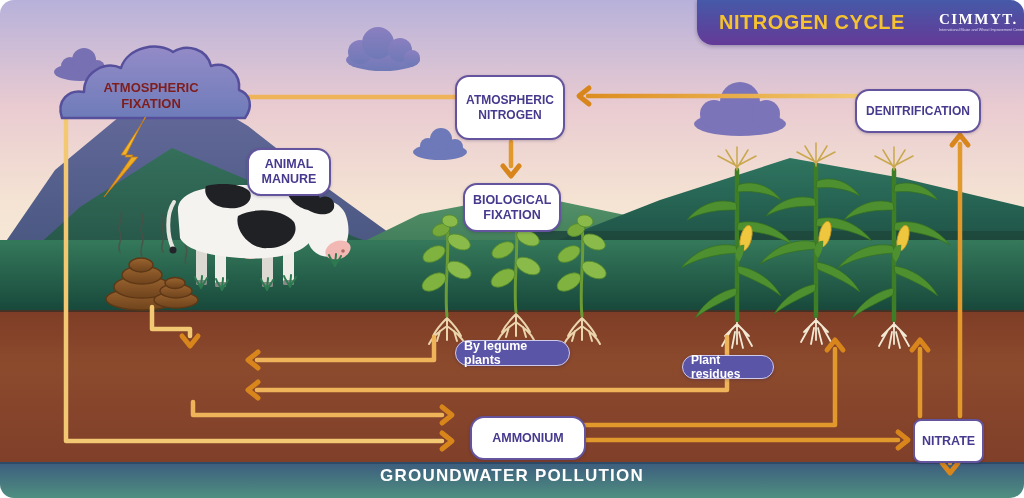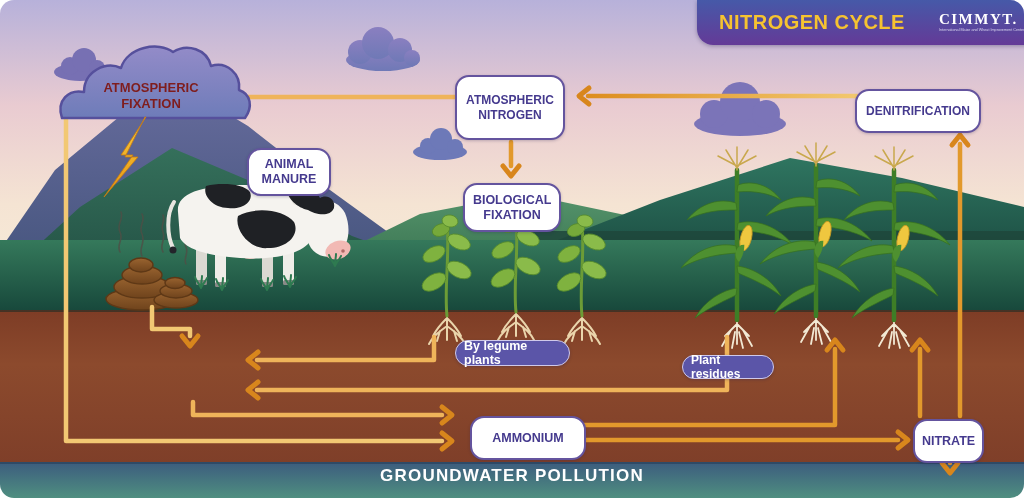--- a/index.html
+++ b/index.html
@@ -35,21 +35,21 @@
     padding:2px 8px;box-sizing:border-box;z-index:30;
     box-shadow:0 1px 3px rgba(40,30,80,.3);
   }
   .n-atmn {left:455px;top:75px;width:110px;height:65px;font-size:12px;}
   .n-denit{left:855px;top:89px;width:126px;height:32px;font-size:12px;}
   .n-manur{left:247px;top:148px;width:84px;height:48px;}
   .n-biof {left:463px;top:183px;width:98px;height:49px;}
   .n-plant{left:757px;top:164px;width:112px;height:47px;font-size:12px;}
   .n-orgm {left:158px;top:355px;width:70px;height:46px;font-size:12px;}
   .n-ammo {left:462px;top:416px;width:116px;height:33px;margin-left:8px;}
-  .n-nitr {left:913px;top:419px;width:71px;height:32px;}
+  .n-nitr {left:913px;top:419px;width:71px;height:32px;border-radius:8px;}
   .p-legum{left:455px;top:340px;width:115px;height:26px;}
   .p-resid{left:682px;top:355px;width:92px;height:24px;font-size:12px;border-radius:12px;}
 
   .cloud-label{
     position:absolute;left:88px;top:80px;width:126px;
     color:#7f1d1d;font-weight:700;font-size:13px;line-height:1.25;
     text-align:center;z-index:25;
   }
   .gw-label{
     position:absolute;left:50%;top:466px;transform:translateX(-50%);

